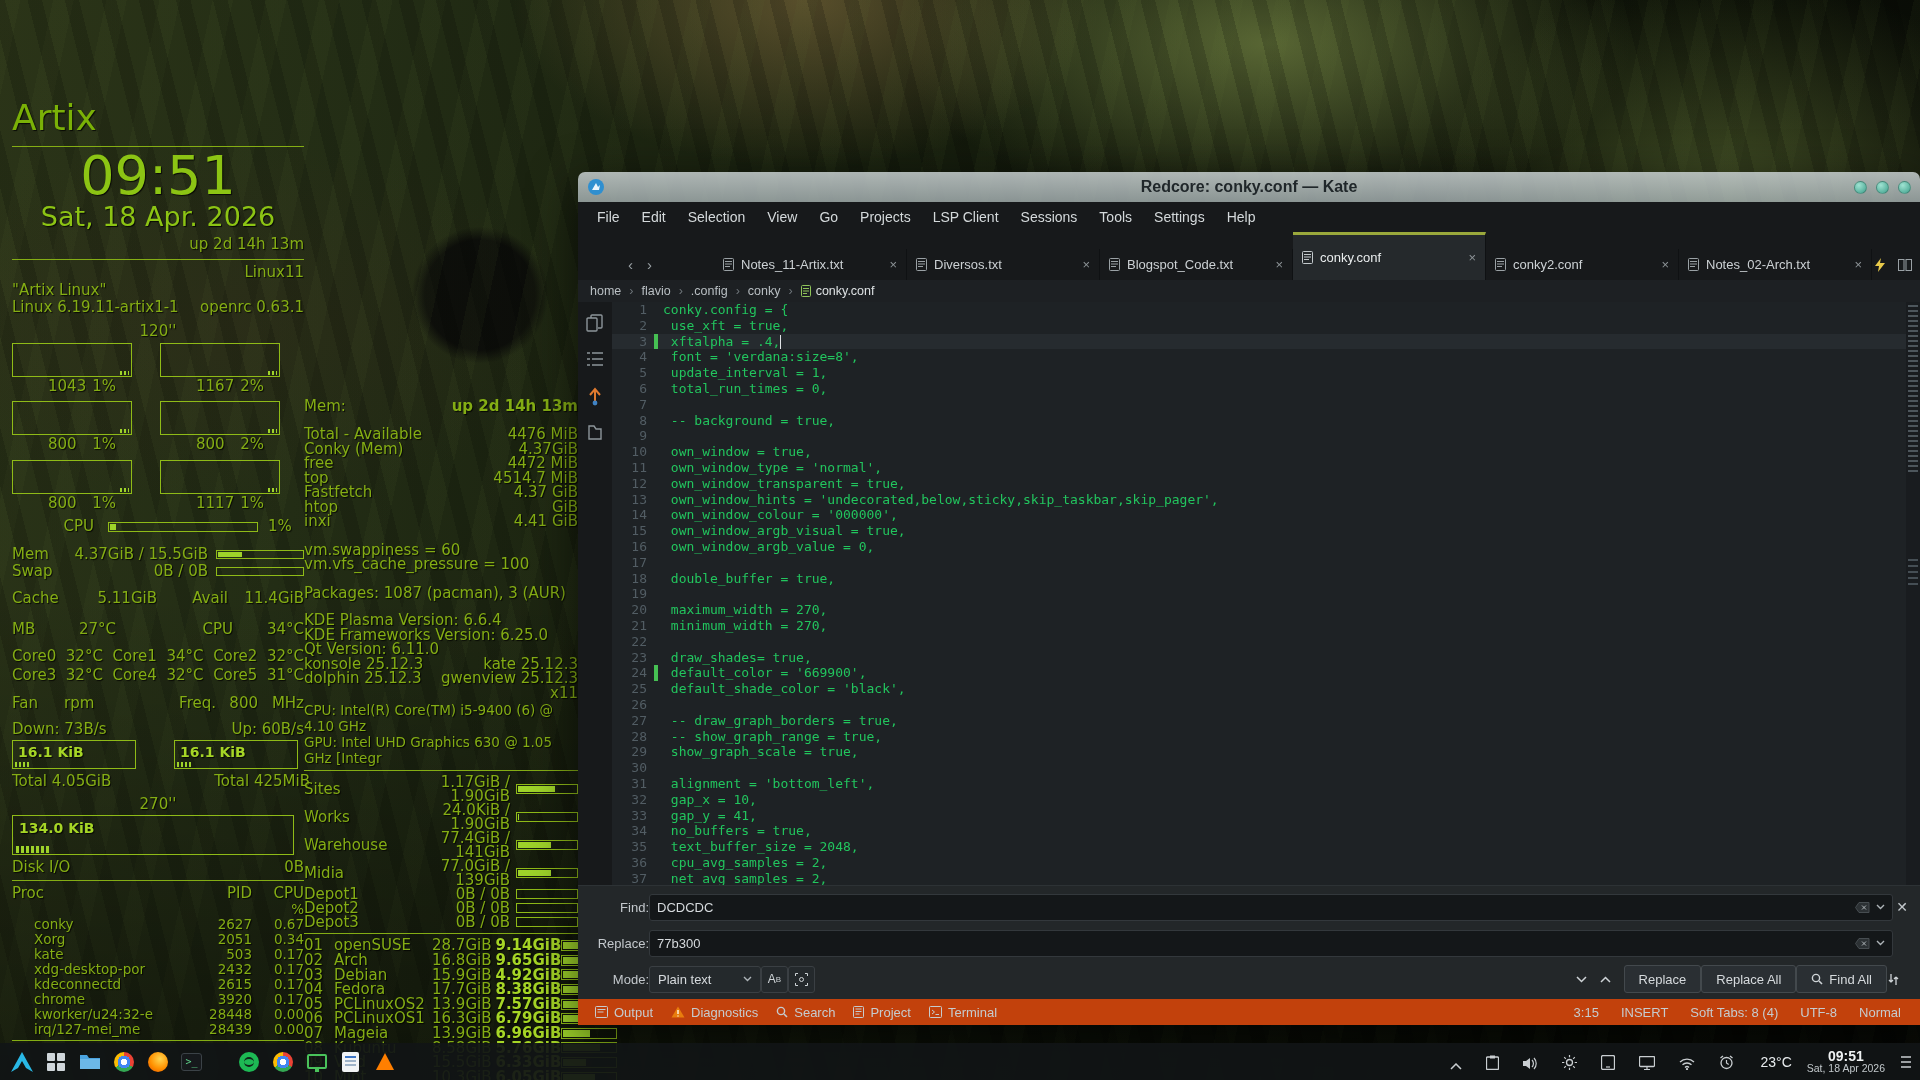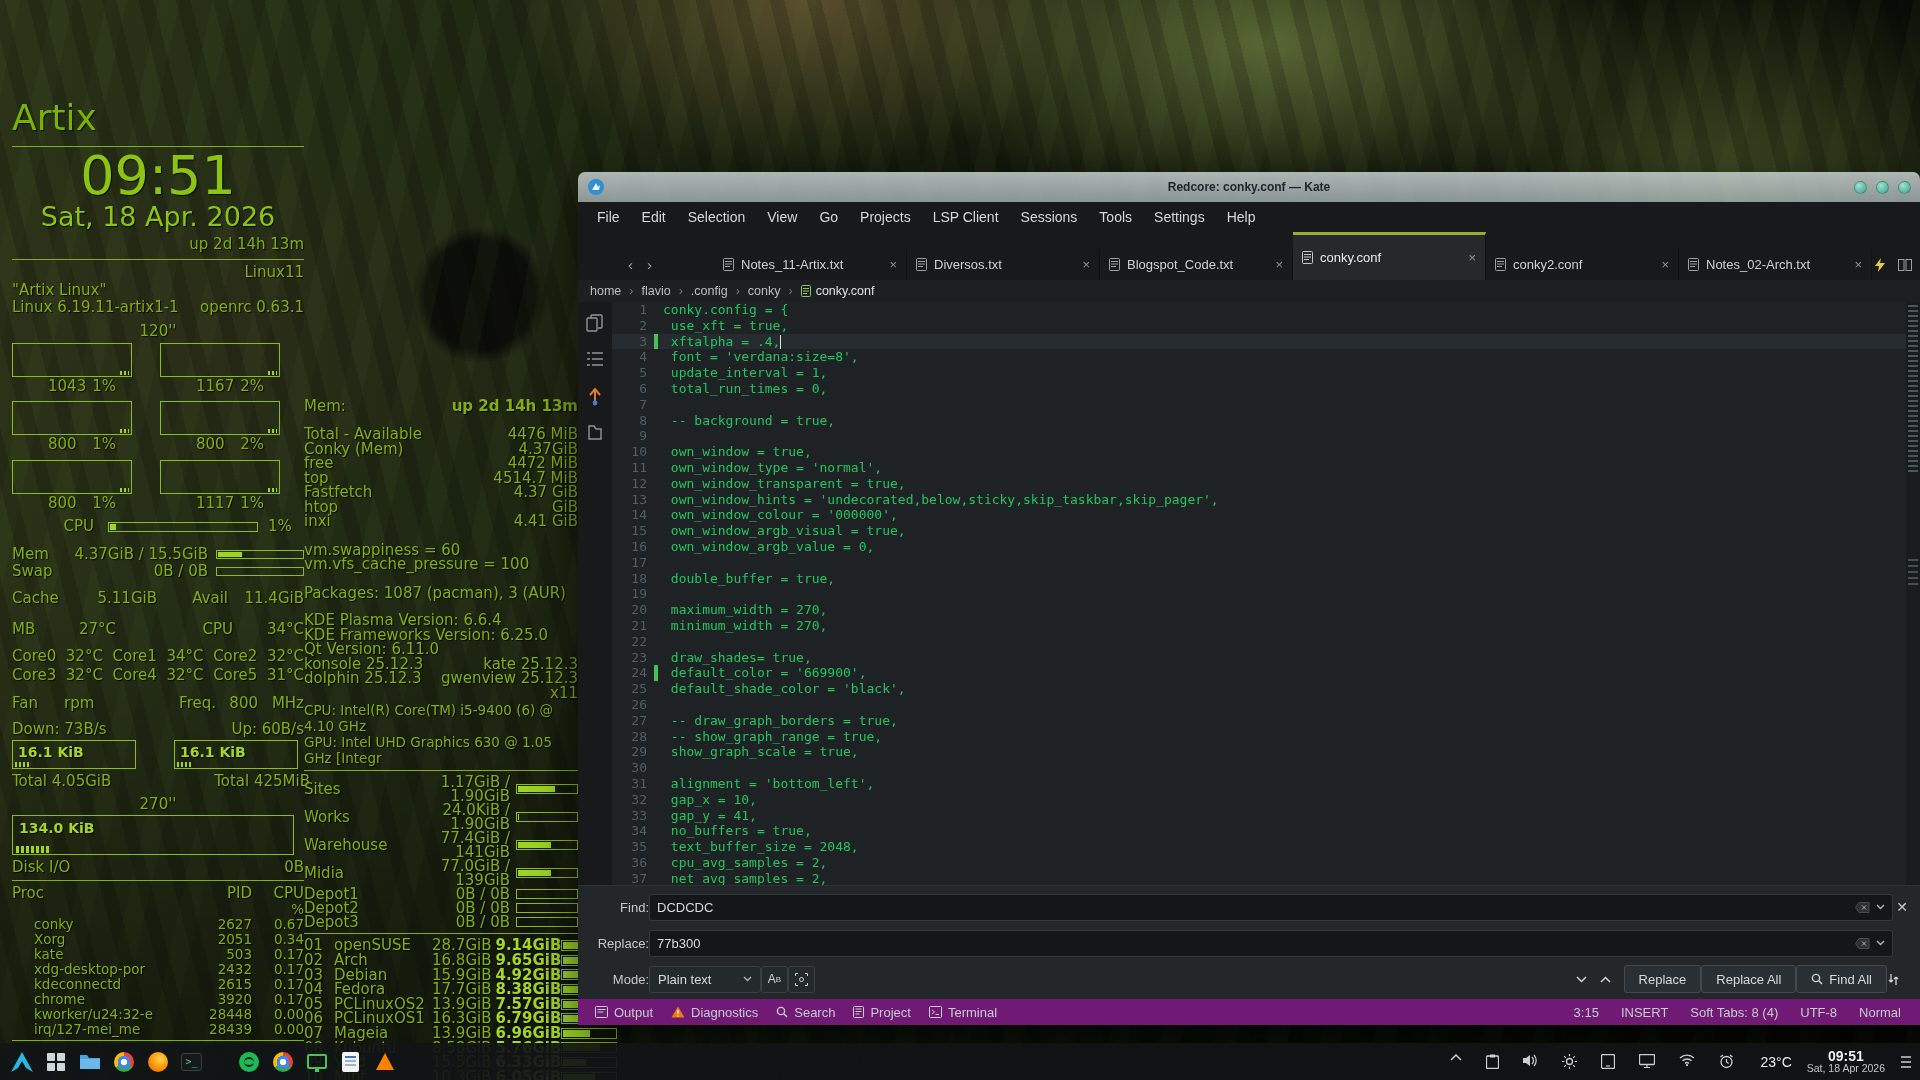--- a/index.html
+++ b/index.html
@@ -72,21 +72,21 @@
 .mnt .val{text-align:right}
 .mnt .hbar{height:10px}
 .dsk{display:grid;grid-template-columns:26px 94px 1fr 62px 56px;align-items:center;line-height:14.6px;column-gap:4px}
 .dsk .sz{text-align:right}
 .dsk .fr{text-align:right}
 .dsk .hbar{height:11px}
 
 
 .kate{position:absolute;left:578px;top:172px;width:1342px;height:853px;border-radius:7px 7px 0 0;overflow:hidden;box-shadow:0 14px 48px rgba(0,0,0,.6);font-family:"Liberation Sans",sans-serif}
 .titlebar{height:30px;background:linear-gradient(180deg,rgba(198,206,207,.86),rgba(164,175,177,.82));display:flex;align-items:center;padding:0 9px;position:relative}
-.tb-title{position:absolute;left:0;right:0;text-align:center;font-size:12px;color:#20272a;font-weight:bold}
+.tb-title{position:absolute;left:0;right:0;text-align:center;font-size:16px;color:#20272a;font-weight:bold}
 .win-btns{margin-left:auto;display:flex;gap:9px;z-index:2}
 .wbtn{width:13px;height:13px;border-radius:50%;background:radial-gradient(circle at 35% 30%,#9fe3d2,#3f9f8b);border:1px solid rgba(30,70,60,.4)}
 .menubar{height:30px;background:#17191b;display:flex;align-items:center;padding-left:8px}
 .menubar span{padding:0 11px;font-size:14px;color:#d4d9db;line-height:30px}
 .tabstrip{height:48px;background:#17191b;position:relative;display:flex;align-items:flex-end}
 .tab-nav{position:absolute;left:50px;bottom:7px;display:flex;gap:14px;color:#9aa1a5;font-size:15px}
 .tabs{display:flex;margin-left:136px;height:48px;align-items:flex-end}
 .tab{width:193px;height:31px;display:flex;align-items:center;gap:7px;padding:0 9px;background:#17191b;border-right:1px solid #0f1113;color:#ccd1d4;font-size:13px}
 .tab .lbl{flex:1;overflow:hidden;white-space:nowrap;text-overflow:ellipsis}
 .tab .x{color:#8d9397;font-size:13px}
@@ -114,21 +114,21 @@
 .finput{flex:1;height:27px;background:#141719;border:1px solid #33383c;border-radius:3px;display:flex;align-items:center;padding:0 7px;color:#d6dadd;font-size:13px;gap:6px}
 .finput .v{flex:1}
 .fspacer{width:18px;flex:none}
 .fclose{width:18px;text-align:center;color:#c3c8cc;font-size:14px;flex:none}
 .combo{width:112px;height:27px;background:#24292c;border:1px solid #3a3f43;border-radius:3px;display:flex;align-items:center;padding:0 8px;color:#d6dadd;font-size:13px;gap:6px}
 .combo .v{flex:1}
 .ibtn{width:27px;height:27px;border:1px solid #3a3f43;border-radius:3px;background:#24292c;display:flex;align-items:center;justify-content:center;color:#cfd4d7;font-size:12px}
 .fgrow{flex:1}
 .navc{width:24px;text-align:center;color:#cfd4d7}
 .abtn{height:28px;padding:0 14px;background:#2a2f33;border:1px solid #43494d;border-radius:3px;color:#d6dadd;font-size:13px;display:flex;align-items:center;gap:6px}
-.statusbar{height:26px;background:#701a75;display:flex;align-items:center;padding:0 8px;font-size:13px;color:#c6cbce}
+.statusbar{height:26px;background:#c2410c;display:flex;align-items:center;padding:0 8px;font-size:13px;color:#c6cbce}
 .tool{display:flex;align-items:center;gap:6px;padding:0 9px;height:100%}
 .sgrow{flex:1}
 .stat{padding:0 11px}
 
 
 .taskbar{position:absolute;left:0;right:0;bottom:0;height:37px;background:rgba(17,20,22,.93);display:flex;align-items:center;padding:0 8px;gap:7px;z-index:5}
 .tb-ico{width:27px;height:27px;display:flex;align-items:center;justify-content:center;border-radius:4px;flex:none}
 .apps-grid{display:grid;grid-template-columns:8px 8px;grid-template-rows:8px 8px;gap:2px}
 .apps-grid i{background:#cfd6da;border-radius:1px}
 .circ{width:20px;height:20px;border-radius:50%}
@@ -136,21 +136,21 @@
 .firefox{background:radial-gradient(circle at 60% 35%,#ffd54f,#ff9100 55%,#e65100)}
 .term{width:21px;height:18px;background:#16191c;border:1px solid #3b4247;border-radius:3px;color:#5fd38a;font-size:10px;font-family:"DejaVu Sans Mono",monospace;display:flex;align-items:center;justify-content:center}
 .spotify{background:#1db954;position:relative}
 .spotify::after{content:"";position:absolute;inset:5px;border-top:2px solid #10251a;border-bottom:2px solid #10251a;border-radius:50%}
 .monitor-g{width:20px;height:15px;border:2px solid #49c25b;border-radius:2px;position:relative}
 .monitor-g::after{content:"";position:absolute;left:6px;bottom:-5px;width:4px;height:3px;background:#49c25b}
 .doc-w{width:17px;height:20px;background:#f2f4f5;border-radius:2px;position:relative}
 .doc-w::after{content:"";position:absolute;left:3px;top:4px;right:3px;height:2px;background:#3f76c4;box-shadow:0 4px 0 #9fb3c8,0 8px 0 #9fb3c8}
 .vlc{width:0;height:0;border-left:9px solid transparent;border-right:9px solid transparent;border-bottom:17px solid #ff7f00}
 .tgrow{flex:1}
-.tray{display:flex;align-items:flex-start;gap:24px;color:#c9ced1}
+.tray{display:flex;align-items:flex-end;gap:24px;color:#c9ced1}
 .temp{font-size:14px;color:#e8ecee;padding-left:2px}
 .tclock{text-align:center;line-height:1.05;color:#eef1f2;padding:0 8px}
 .tclock .t{font-size:14px;font-weight:bold}
 .tclock .d{font-size:10.5px;color:#c2c8cb}
 svg{display:block}
 </style>
 </head>
 <body>
 
 <div class="wallpaper"></div>

